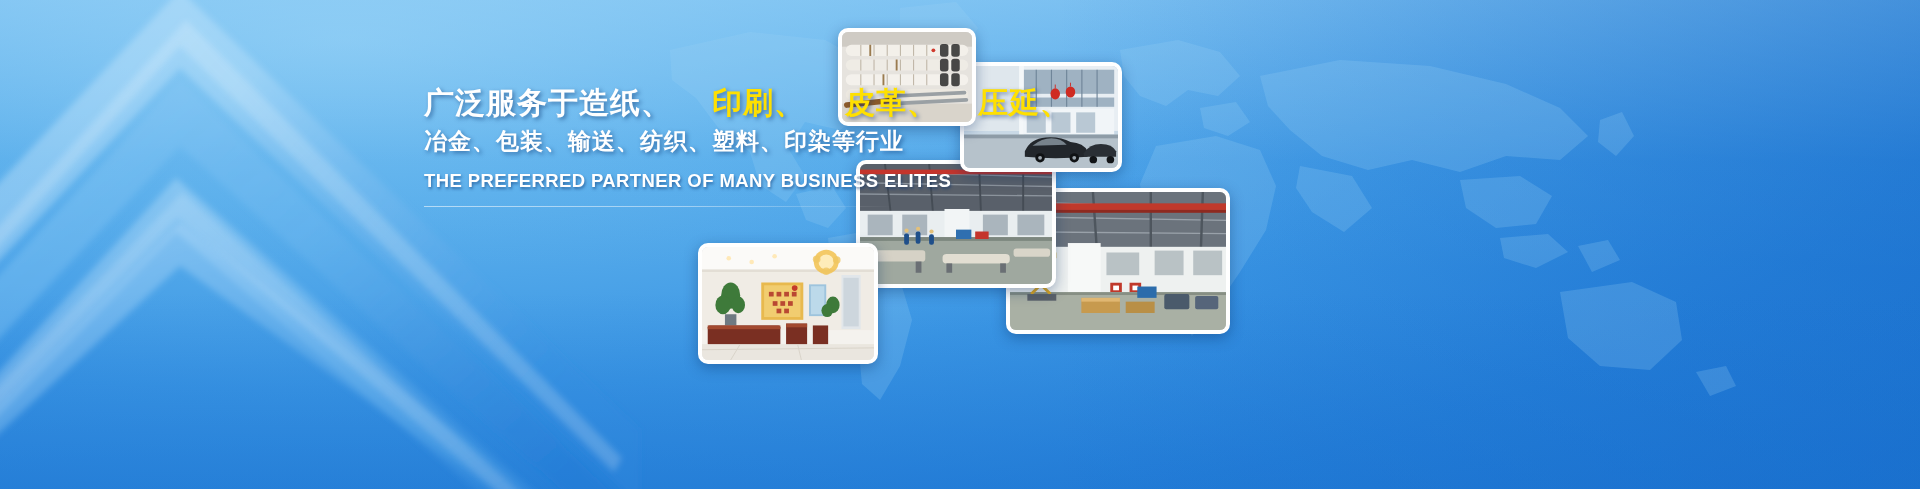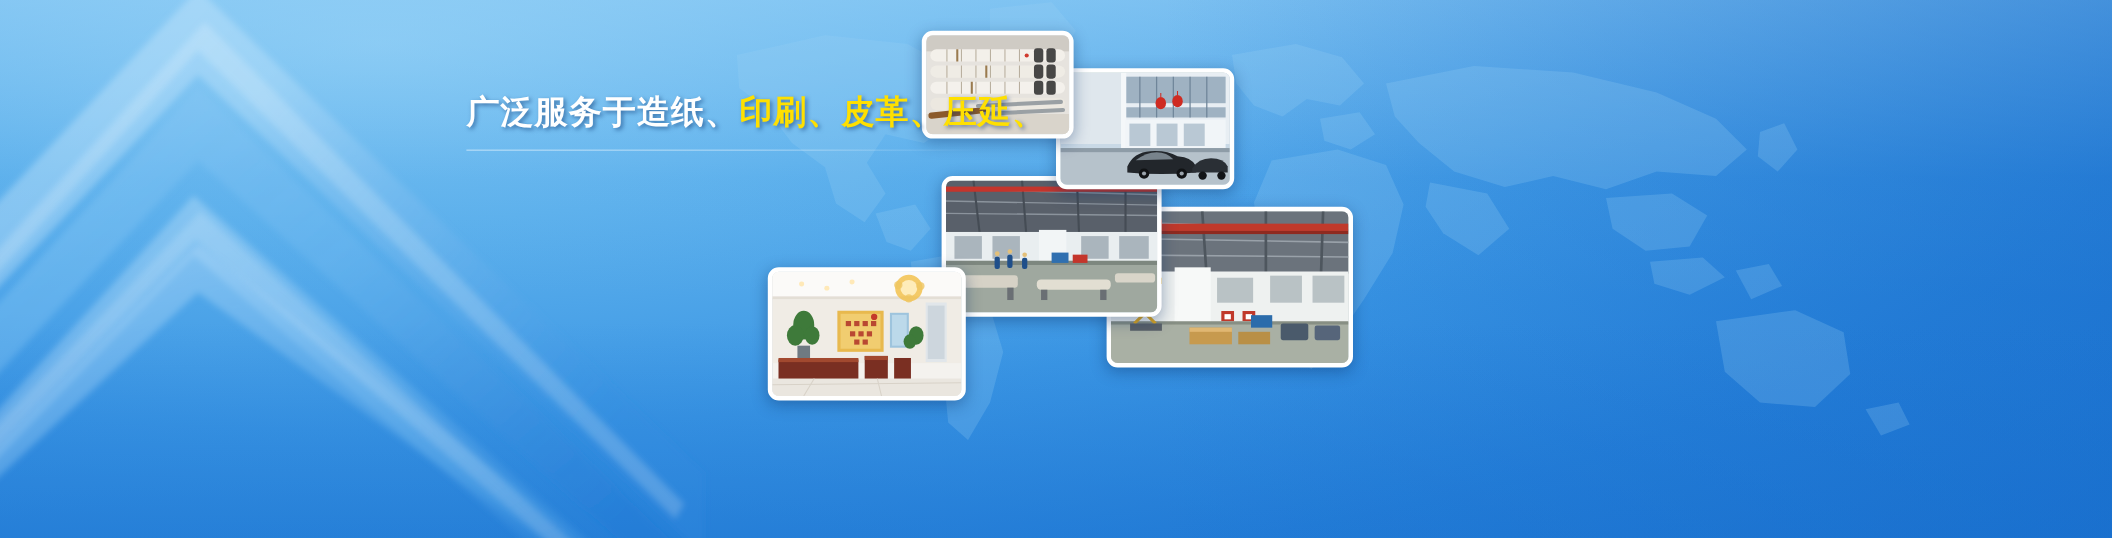--- a/index.html
+++ b/index.html
@@ -57,21 +57,21 @@
   }
   .headline{
     font-size:30px;
     line-height:38px;
     font-weight:bold;
     color:#ffffff;
     letter-spacing:1px;
     text-shadow:2px 2px 4px rgba(10,50,110,.55);
     white-space:nowrap;
   }
-  .headline .hl-accent{color:#ffe000;}
+  .headline .hl-accent{color:#ffe000;margin-left:40px;}
   .headline-2{
     font-size:23px;
     line-height:34px;
     font-weight:bold;
     color:#ffffff;
     letter-spacing:1px;
     text-shadow:2px 2px 4px rgba(10,50,110,.55);
     white-space:nowrap;
     margin-top:2px;
   }
@@ -199,21 +199,23 @@
         <path d="M306 60 L742 498 L734 512 L300 86 L-30 452 L-36 436 Z" fill="#ffffff" opacity="0.35"></path>
         <path d="M302 232 L730 612 L720 620 L298 258 L-30 600 L-36 588 Z" fill="#ffffff" opacity="0.30"></path>
       </g>
     </svg>
   </div>
 
   <div class="copy">
 
     <div class="headline"><span>广泛服务于造纸、</span><span class="hl-accent">印刷、</span><span class="hl-accent">皮革、</span><span class="hl-accent">压延、</span></div>
 
-
+    <div class="headline-2">冶金、包装、输送、纺织、塑料、印染等行业</div>
+
+    <div class="subhead-en">THE PREFERRED PARTNER OF MANY BUSINESS ELITES</div>
 
     <div class="divider"></div>
 
   </div>
 
   <div class="collage">
 
     <div class="photo p-rollers">
       <div class="ph-inner">
         <svg viewBox="0 0 138 98" preserveAspectRatio="none" aria-hidden="true">

